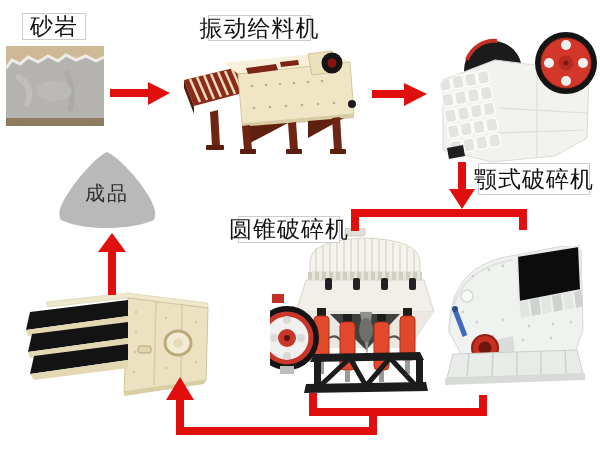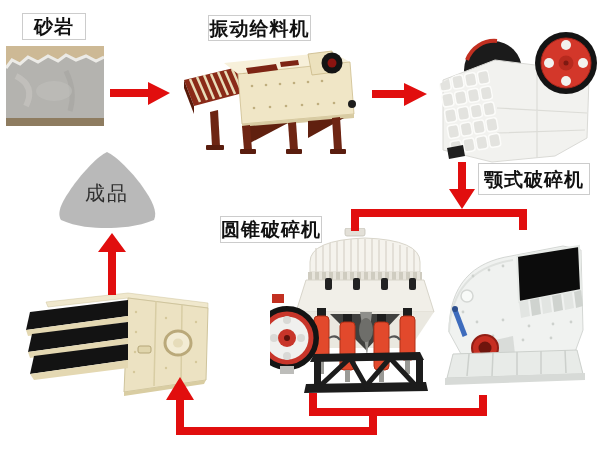--- a/index.html
+++ b/index.html
@@ -10,22 +10,22 @@
     --pile:#b9b9b9;
     --canvas-bg:#ffffff;
   }
   html,body{margin:0;padding:0;background:#fff;font-family:"Liberation Sans",sans-serif;}
   .canvas{position:relative;width:600px;height:450px;background:var(--canvas-bg);overflow:hidden;}
   .machine{position:absolute;z-index:2;}
   .arrows{position:absolute;left:0;top:0;z-index:5;pointer-events:none;}
   .label{
     position:absolute;z-index:6;background:var(--label-bg);
     border:1px solid var(--label-border);color:var(--label-text);
-    font-size:19px;line-height:1;display:flex;align-items:center;justify-content:center;
-    white-space:nowrap;letter-spacing:1px;font-weight:bold;
+    font-size:23px;line-height:1;display:flex;align-items:center;justify-content:center;
+    white-space:nowrap;letter-spacing:1px;
   }
   .pile-text{
     position:absolute;z-index:4;display:flex;align-items:center;justify-content:center;
     color:#2e2e2e;font-size:20px;letter-spacing:2px;
   }
 </style>
 </head>
 <body>
 
 <div class="canvas">
@@ -292,15 +292,15 @@
     <g fill="none" stroke="var(--arrow)" stroke-width="8">
       <path d="M355,231 L355,213 L523,213 L523,230"></path>
       <path d="M313,393 L313,412 L483,412 L483,395"></path>
       <path d="M373,412 L373,431 L180,431 L180,399"></path>
     </g>
   </svg>
 
   <div class="label" style="left:22px;top:13px;width:62px;height:25px">砂岩</div>
   <div class="label" style="left:208px;top:15px;width:101px;height:24px">振动给料机</div>
   <div class="label" style="left:478px;top:163px;width:110px;height:30px">颚式破碎机</div>
-  <div class="label" style="left:220px;top:216px;width:100px;height:25px">圆锥破碎机</div>
+  <div class="label" style="left:238px;top:216px;width:100px;height:25px">圆锥破碎机</div>
 
 </div>
 
 </body></html>

